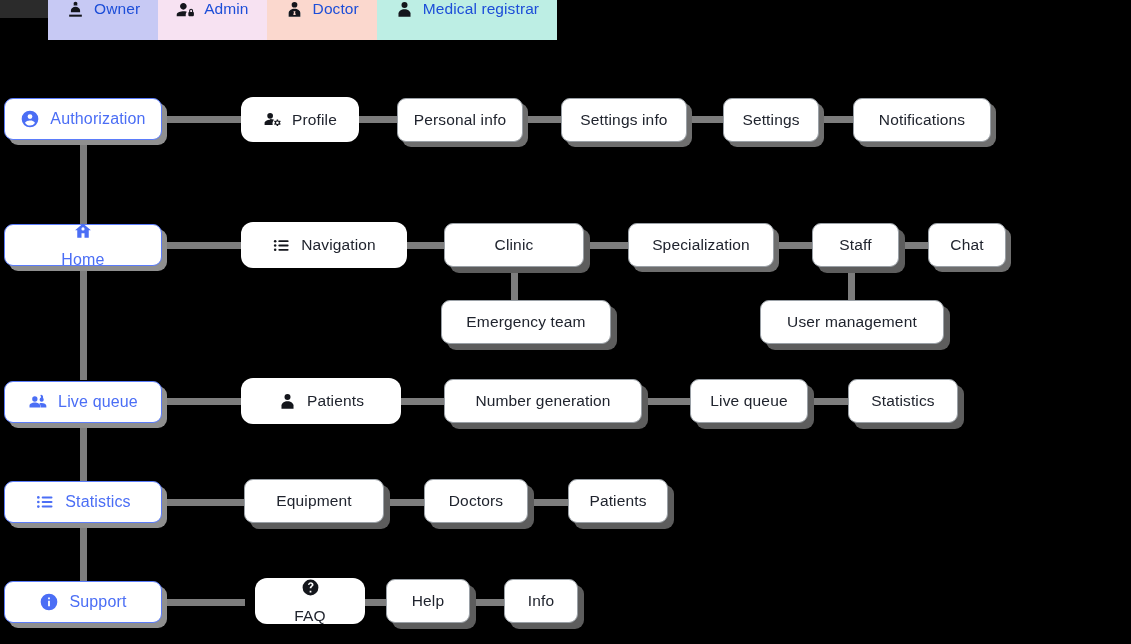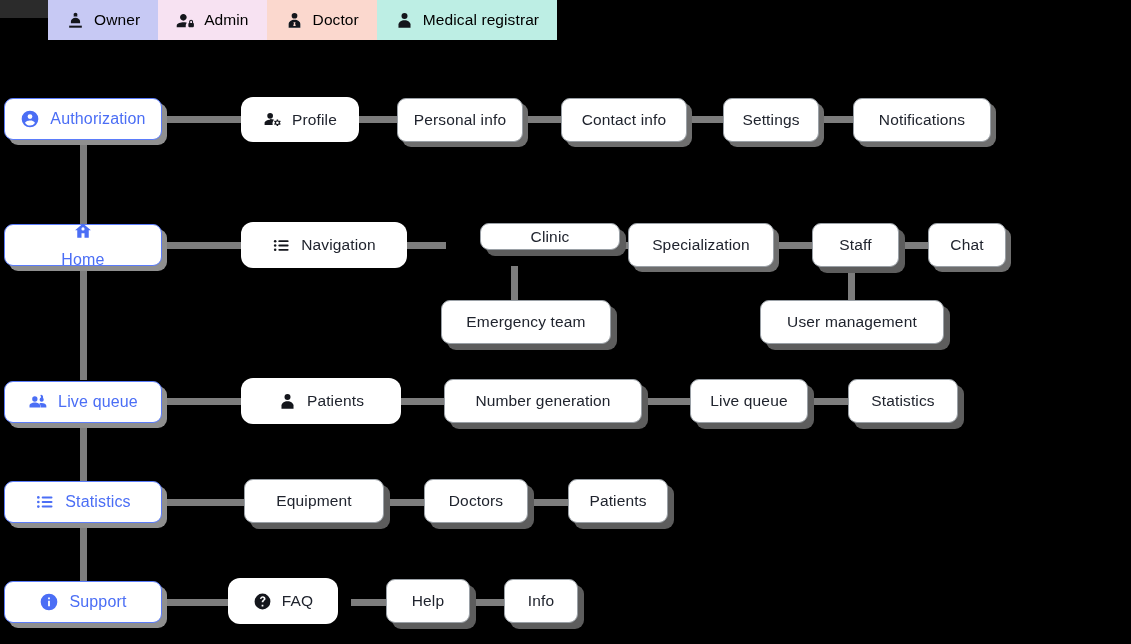--- a/index.html
+++ b/index.html
@@ -36,25 +36,25 @@
   
   .tabs {
     position: absolute;
     left: 48px; top: 0;
     height: 40px;
     display: flex;
     align-items: stretch;
   }
   .tab {
     display: flex;
-    align-items: center;
+    align-items: flex-start;
     gap: 9px;
     padding: 0 18px;
     font-size: 15.5px;
-    color: #000000;
+    color: #1d4ed8;
     letter-spacing: .1px;
     box-sizing: border-box;
   }
   .tab .tico { display: block; width: 19px; height: 19px; flex: none; }
   .tab .tico svg { display: block; width: 19px; height: 19px; fill: #14161c; }
 
   
   .conn {
     position: absolute;
     background: #7d7d7d;
@@ -257,21 +257,21 @@
           <path d="m22.4 17.3-1.1-.6c0-.2.1-.4.1-.6s0-.4-.1-.6l1.1-.6-.9-1.6-1.2.6c-.3-.3-.7-.5-1.1-.6l-.1-1.3h-1.8l-.1 1.3c-.4.1-.8.3-1.1.6l-1.2-.6-.9 1.6 1.1.6c0 .2-.1.4-.1.6s0 .4.1.6l-1.1.6.9 1.6 1.2-.6c.3.3.7.5 1.1.6l.1 1.3h1.8l.1-1.3c.4-.1.8-.3 1.1-.6l1.2.6.9-1.6zm-4.2.5a1.7 1.7 0 1 1 0-3.4 1.7 1.7 0 0 1 0 3.4z"></path>
         </svg>
     </span>
     <span>Profile</span>
   </div>
 
   <div class="node leaf" style="left:397px; top:98px; width:126px; height:44px;">
     <span>Personal info</span>
   </div>
   <div class="node leaf" style="left:561px; top:98px; width:126px; height:44px;">
-    <span>Contact info</span>
+    <span>Settings info</span>
   </div>
   <div class="node leaf" style="left:723px; top:98px; width:96px; height:44px;">
     <span>Settings</span>
   </div>
   <div class="node leaf" style="left:853px; top:98px; width:138px; height:44px;">
     <span>Notifications</span>
   </div>
 
   <div class="node plain" style="left:241px; top:222px; width:166px; height:46px;">
     <span class="nico">
@@ -280,21 +280,21 @@
           <circle cx="4" cy="12" r="1.6"></circle>
           <circle cx="4" cy="17.5" r="1.6"></circle>
           <rect x="8" y="5.3" width="13" height="2.4" rx="1.2"></rect>
           <rect x="8" y="10.8" width="13" height="2.4" rx="1.2"></rect>
           <rect x="8" y="16.3" width="13" height="2.4" rx="1.2"></rect>
         </svg>
     </span>
     <span>Navigation</span>
   </div>
 
-  <div class="node leaf strong" style="left:444px; top:223px; width:140px; height:27px;margin-left:36px;">
+  <div class="node leaf strong" style="left:444px; top:223px; width:140px; height:44px;">
     <span>Clinic</span>
   </div>
   <div class="node leaf" style="left:628px; top:223px; width:146px; height:44px;">
     <span>Specialization</span>
   </div>
   <div class="node leaf strong" style="left:812px; top:223px; width:87px; height:44px;">
     <span>Staff</span>
   </div>
   <div class="node leaf" style="left:928px; top:223px; width:78px; height:44px;">
     <span>Chat</span>
@@ -330,21 +330,21 @@
   <div class="node leaf strong" style="left:244px; top:479px; width:140px; height:44px;">
     <span>Equipment</span>
   </div>
   <div class="node leaf strong" style="left:424px; top:479px; width:104px; height:44px;">
     <span>Doctors</span>
   </div>
   <div class="node leaf strong" style="left:568px; top:479px; width:100px; height:44px;">
     <span>Patients</span>
   </div>
 
-  <div class="node plain" style="left:228px; top:578px; width:110px; height:46px;">
+  <div class="node plain" style="left:255px; top:578px; width:110px; height:46px;flex-direction:column;">
     <span class="nico">
       <svg viewBox="0 0 24 24">
           <path d="M12 2a10 10 0 1 0 0 20 10 10 0 0 0 0-20zm1.1 16.4h-2.2v-2.2h2.2v2.2zm2.3-8.5c-.6.8-1.4 1.3-1.8 1.8-.3.3-.4.6-.4 1.2h-2.2c0-1 .2-1.6.7-2.2.5-.6 1.3-1 1.7-1.6.4-.7.2-1.9-1.2-1.9-.9 0-1.5.6-1.6 1.5H9c.1-1.9 1.5-3.3 3.4-3.3 2 0 3.4 1.3 3.4 3 0 .6-.1 1.1-.4 1.5z"></path>
         </svg>
     </span>
     <span>FAQ</span>
   </div>
 
   <div class="node leaf strong" style="left:386px; top:579px; width:84px; height:44px;">
     <span>Help</span>

